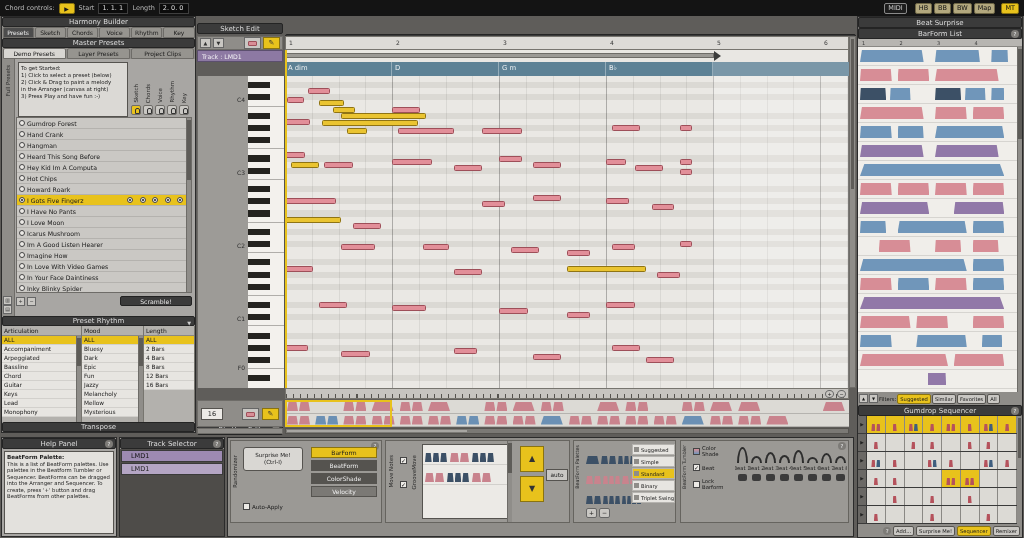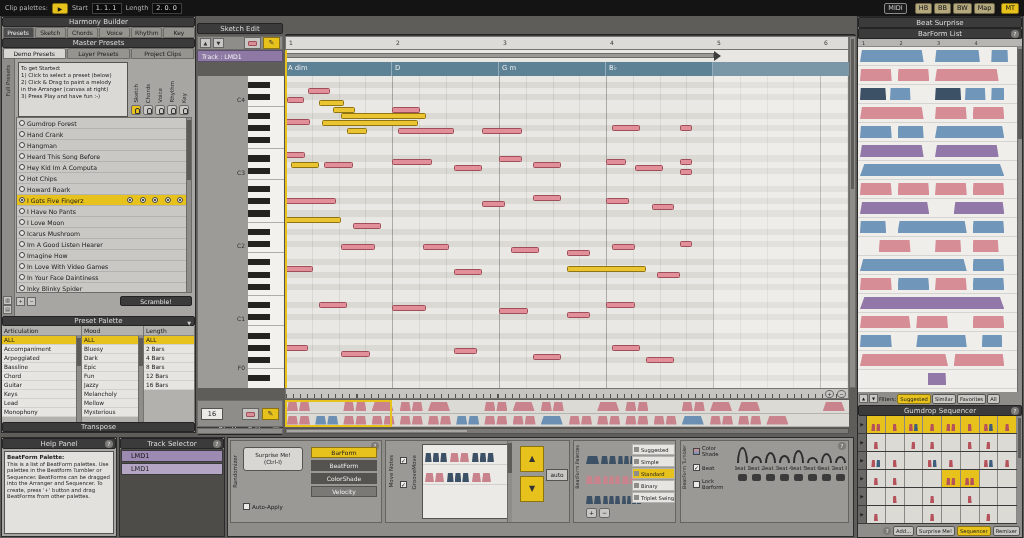--- a/index.html
+++ b/index.html
@@ -164,21 +164,21 @@
 .sg{width:4px;height:7px;clip-path:polygon(15% 0,85% 0,100% 100%,0 100%)}
 .sg.r{background:#b5525c}.sg.b{background:#3f5e7e}
 #seq-sb{position:absolute;right:0;top:0;width:5px;height:100%;background:#8f8d89}
 #seq-sb i{display:block;margin:2px 1px;width:3px;height:40px;background:#5e5c58}
 #bb-bottom{height:13px;background:#8f8d89;display:flex;align-items:center;gap:2px;padding:0 2px;flex:0 0 auto;position:relative}
 </style>
 </head>
 <body>
 
 <div class="abs" id="topbar">
-  <span>Clip palettes:</span>
+  <span>Chord controls:</span>
   <span id="play-btn">▶</span>
   <span>Start</span>
   <span class="tbval">1. 1. 1</span>
   <span>Length</span>
   <span class="tbval">2. 0. 0</span>
   <span id="topbar-spacer"></span>
   <span id="topbar-buttons" style="display:flex;">
       <div class="tb-btn outline">MIDI</div>
       <div class="tb-btn tan">HB</div>
       <div class="tb-btn tan">BB</div>
@@ -334,21 +334,21 @@
           <i></i>
         </div>
     </div>
     <div id="list-bottom">
       <div class="mini-btn">+</div>
       <div class="mini-btn">−</div>
       <div id="scramble">Scramble!</div>
     </div>
   </div>
   <div class="hdr" id="pf-hdr">
-    <span>Preset Palette</span>
+    <span>Preset Rhythm</span>
     <span id="pf-chevron">▼</span>
   </div>
   <div id="filter-cols">
       <div class="fcol" style="width: 80px;">
         <div class="fhdr">Articulation</div>
         <div class="fitem sel">ALL</div>
         <div class="fitem">Accompaniment</div>
         <div class="fitem">Arpeggiated</div>
         <div class="fitem">Bassline</div>
         <div class="fitem">Chord</div>

